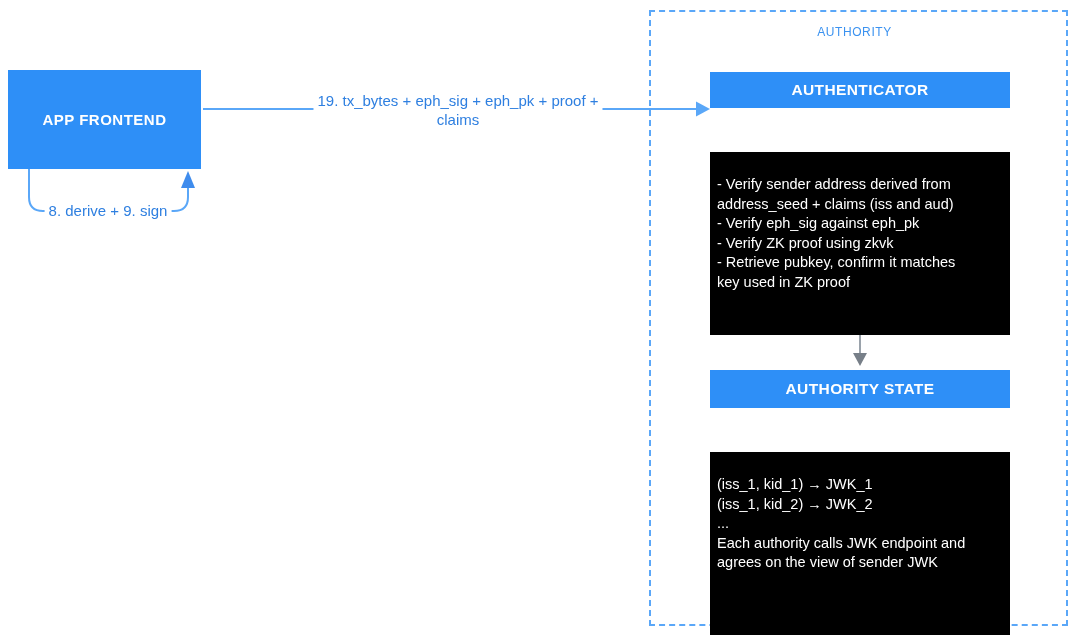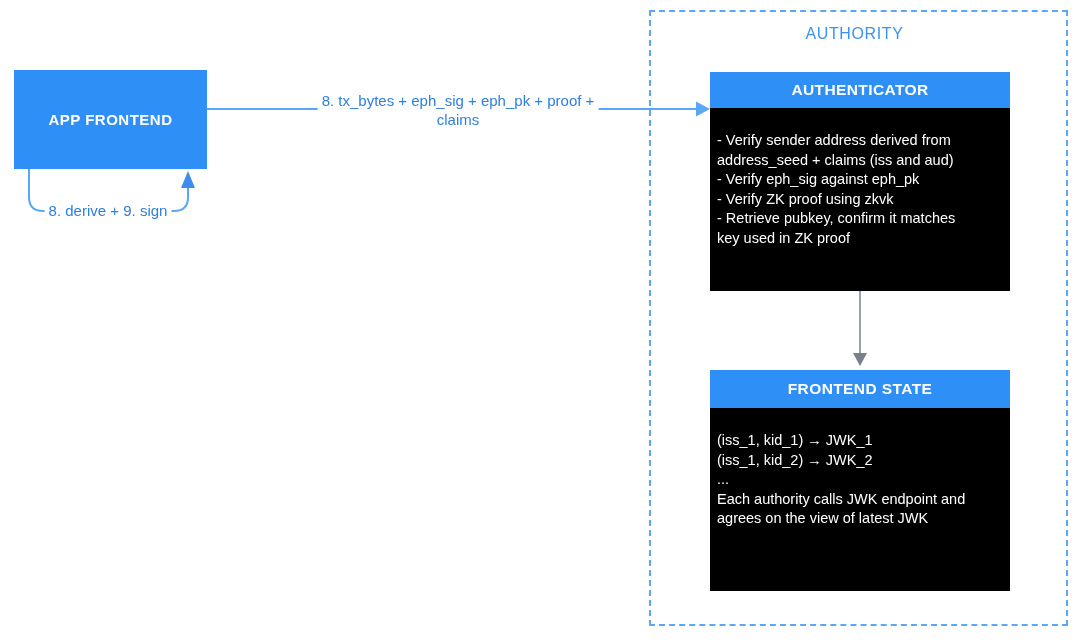--- a/index.html
+++ b/index.html
@@ -25,57 +25,58 @@
   .edge-blue { stroke: var(--light-blue, #5aa7f8); stroke-width: 2; fill: none; }
   .head-blue-light { fill: var(--light-blue, #5aa7f8); }
   .head-blue { fill: var(--arrow-blue, #3f8ced); }
   .edge-gray { stroke: var(--gray-line, #9aa2ab); stroke-width: 2; fill: none; }
   .head-gray { fill: var(--gray-arrow, #777f88); }
 
   
   .node, .edge-label { position: absolute; box-sizing: border-box; }
 
   #app-frontend {
-    left: 14px; top: 70px;
+    left: 8px; top: 70px;
     width: 193px; height: 99px;
     background: var(--fill-blue, #2e8ff7);
     display: flex; align-items: center; justify-content: center;
     color: #ffffff;
     font-size: 15px; font-weight: 600; letter-spacing: 0.5px;
     z-index: 2;
   }
 
   #authority-container {
     left: 649px; top: 10px;
     width: 419px; height: 616px;
     border: 2px dashed var(--light-blue, #5aa7f8);
     z-index: 0;
   }
   #authority-label {
     position: absolute;
     left: 0; right: 8px; top: 13px;
     text-align: center;
     color: var(--title-blue, #3b92f0);
-    font-size: 16px; font-weight: 500; letter-spacing: 0.6px;
+    font-size: 12px; font-weight: 500; letter-spacing: 0.6px;
   }
 
   .stack-node { z-index: 2; width: 300px; left: 710px; }
   .stack-header {
     background: var(--fill-blue, #2e8ff7);
     color: #ffffff;
     display: flex; align-items: center; justify-content: center;
     font-size: 15.5px; font-weight: 600; letter-spacing: 0.4px;
   }
   .stack-body {
     background: var(--box-black, #000000);
     color: #ffffff;
     font-size: 14.5px; font-weight: 500;
     line-height: 19.5px;
     white-space: pre-line;
     padding: 23px 6px 0 7px;
+    margin-top: 44px;
   }
   #authenticator { top: 72px; }
   #authenticator .stack-header { height: 36px; }
   #authenticator .stack-body { height: 160px; }
   #authority-state { top: 370px; }
   #authority-state .stack-header { height: 38px; }
   #authority-state .stack-body { height: 160px; }
 
   
   .edge-label {
@@ -124,26 +125,26 @@
     <div class="stack-body">- Verify sender address derived from
 address_seed + claims (iss and aud)
 - Verify eph_sig against eph_pk
 - Verify ZK proof using zkvk
 - Retrieve pubkey, confirm it matches
 key used in ZK proof</div>
   </div>
 
   <div class="node stack-node" id="authority-state">
     <div class="stack-header">
-      <span>FRONTEND STATE</span>
+      <span>AUTHORITY STATE</span>
     </div>
     <div class="stack-body">(iss_1, kid_1) → JWK_1
 (iss_1, kid_2) → JWK_2
 ...
 Each authority calls JWK endpoint and
-agrees on the view of latest JWK</div>
+agrees on the view of sender JWK</div>
   </div>
 
-  <div class="edge-label" id="tx-arrow-label">8. tx_bytes + eph_sig + eph_pk + proof +
+  <div class="edge-label" id="tx-arrow-label">19. tx_bytes + eph_sig + eph_pk + proof +
 claims</div>
   <div class="edge-label" id="derive-sign-label">8. derive + 9. sign</div>
 
 </div>
 
 </body></html>

